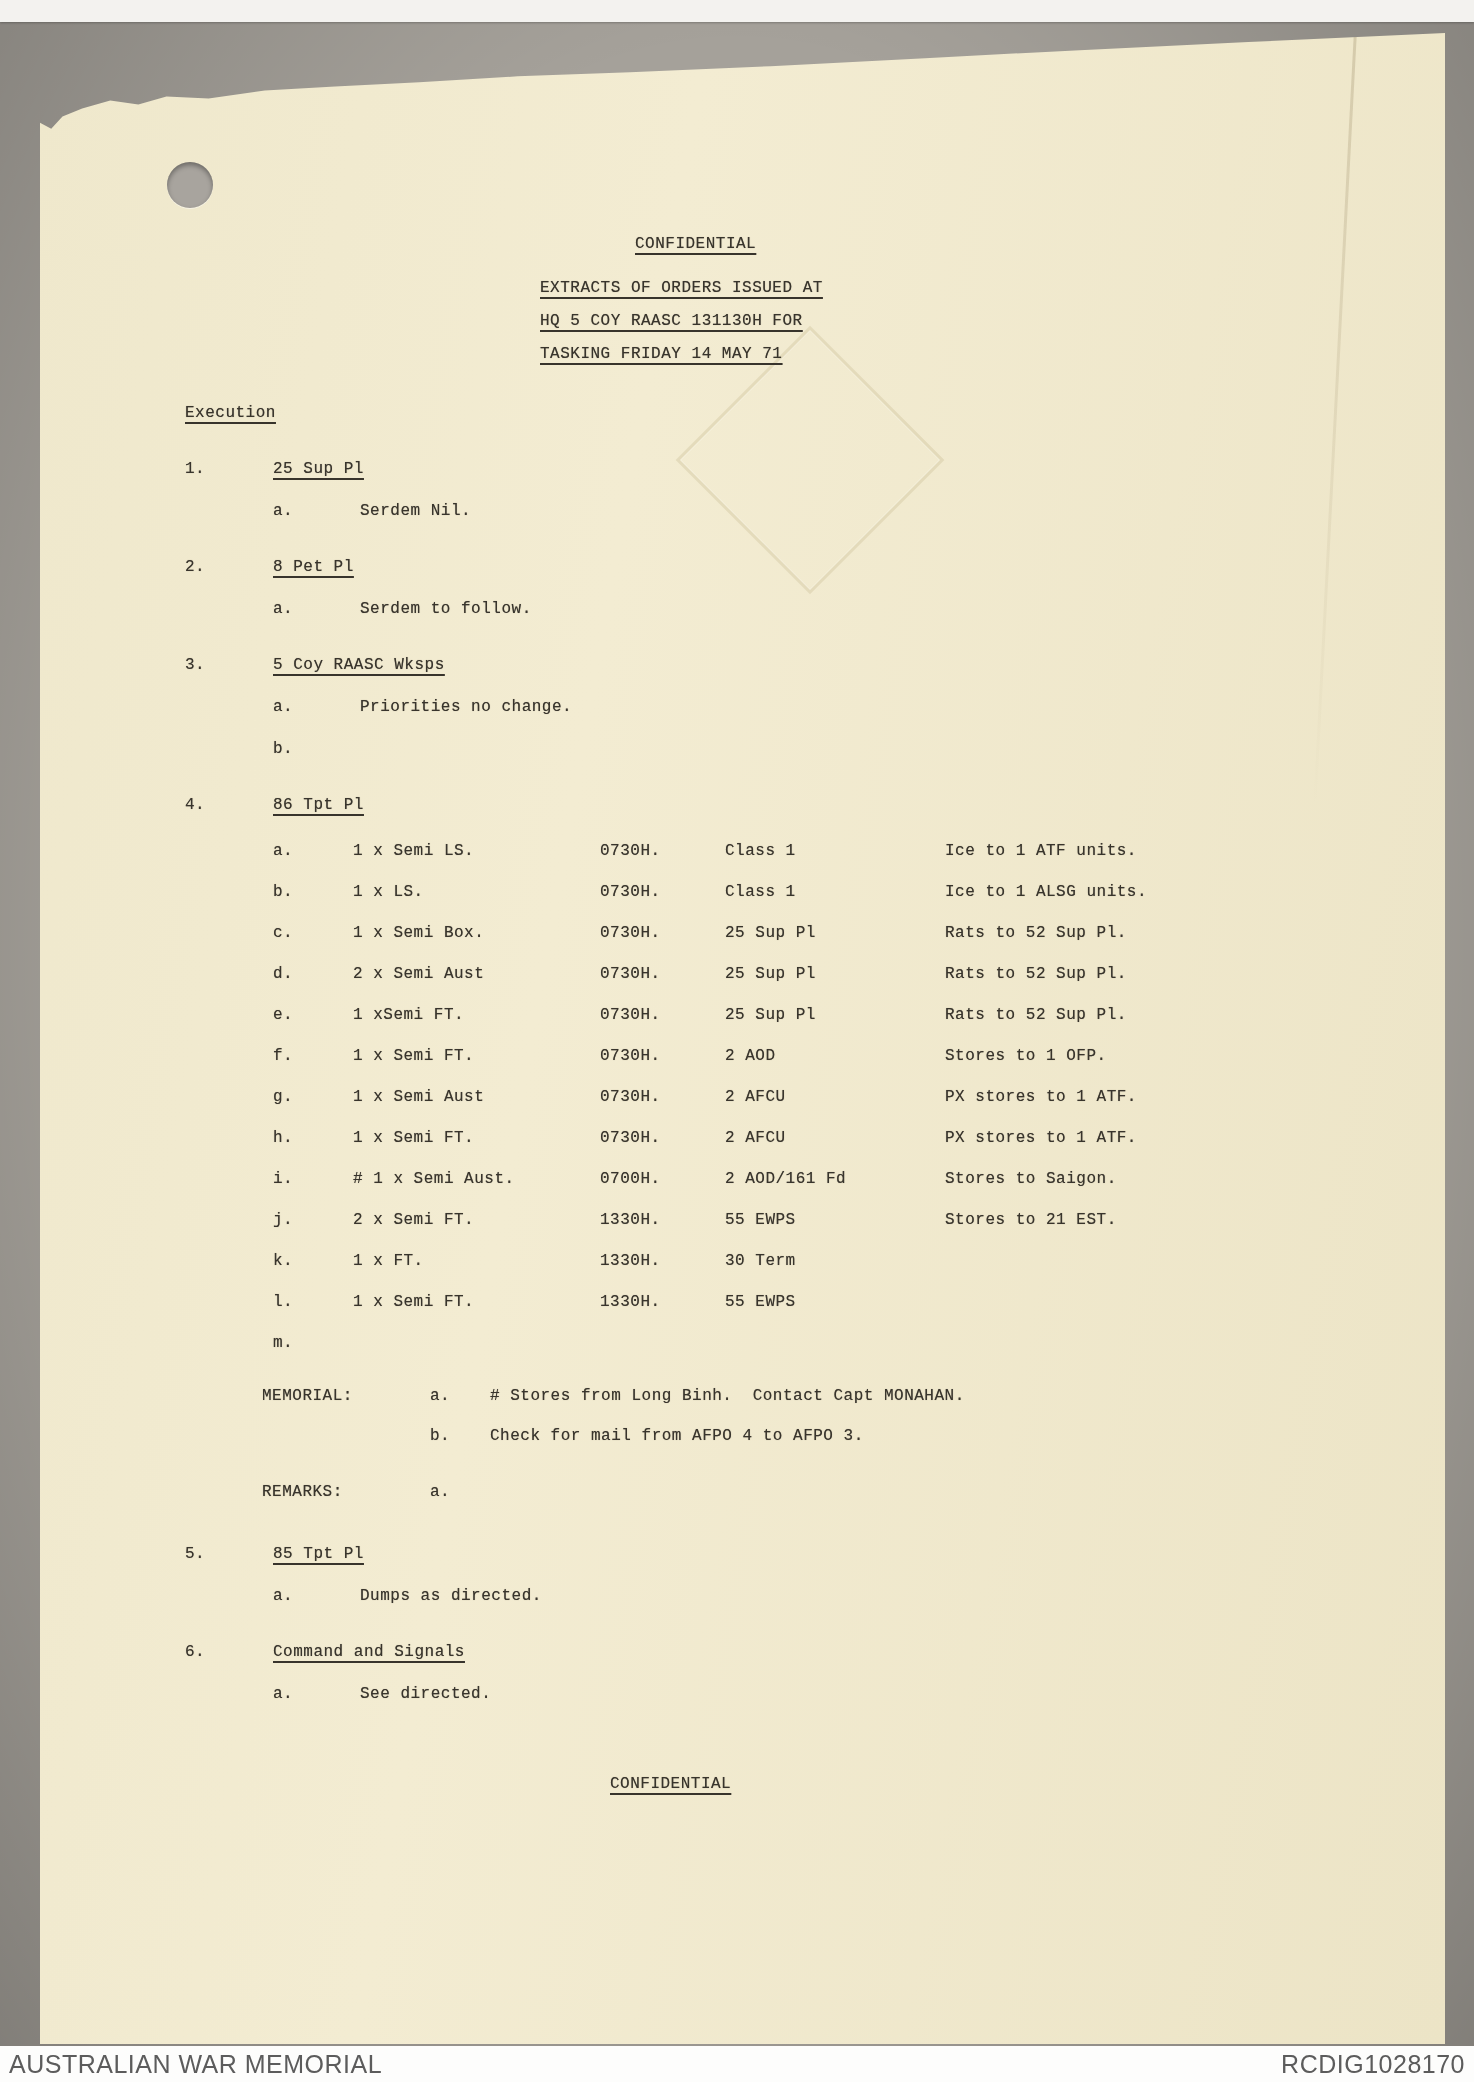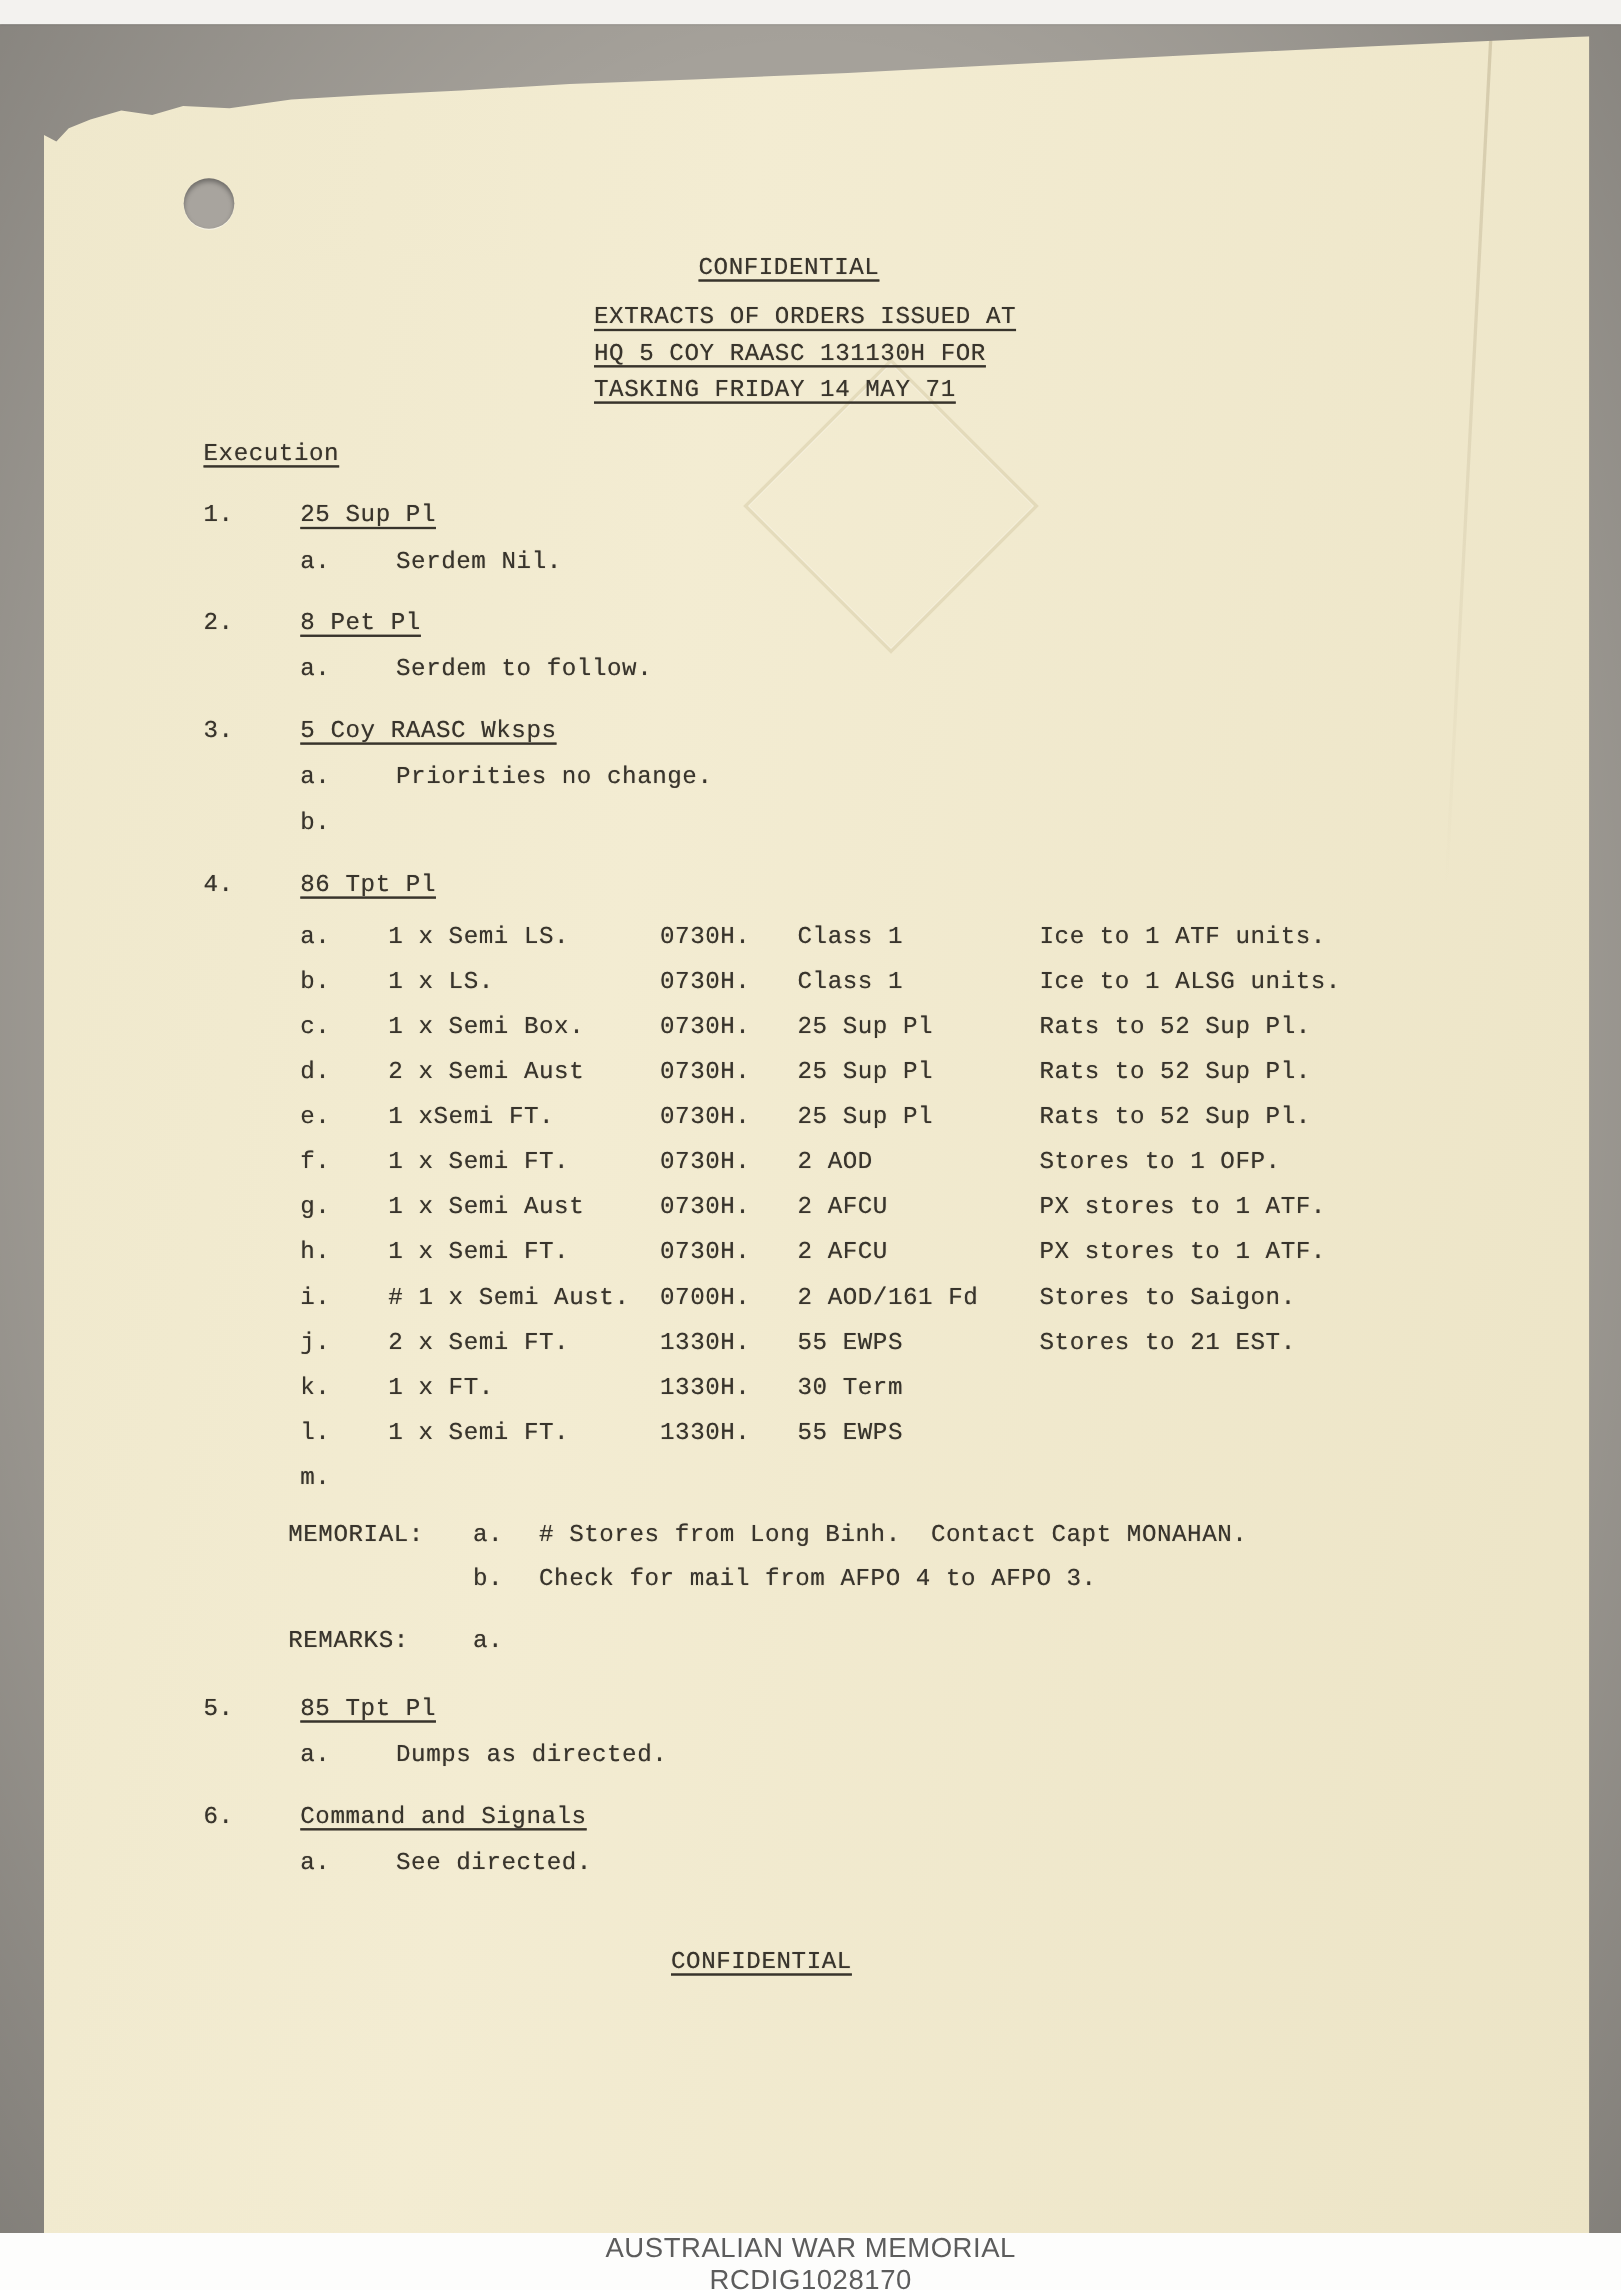--- a/index.html
+++ b/index.html
@@ -49,21 +49,21 @@
   }
   .crease {
     position:absolute; right:88px; top:0; width:3px; height:780px;
     background:linear-gradient(rgba(120,100,60,0.22), rgba(120,100,60,0));
     transform:rotate(3deg); transform-origin:top center;
   }
   .content {
     position:absolute; inset:0;
     padding-left:145px;
     color:#38342c;
-    font-size:22px;
+    font-size:16px;
     letter-spacing:0.5px;
     text-shadow:0 0 0.7px rgba(40,35,28,0.55);
   }
   .u { text-decoration:underline; text-underline-offset:5px; text-decoration-thickness:2px; }
   .clsf-top    { margin:200px 0 0 450px; width:fit-content; line-height:28px; }
   .title-block { margin:14px 0 0 355px; width:fit-content; }
   .title-line  { line-height:33px; white-space:pre; }
   .exec        { margin-top:28px; width:fit-content; line-height:28px; }
   .item        { margin-top:28px; }
   .item-head   { display:flex; line-height:28px; }
@@ -80,26 +80,26 @@
   .t-unit      { width:220px; white-space:pre; }
   .t-detail    { white-space:pre; }
   .bl          { margin-top:12px; margin-left:77px; }
   .bl-row      { display:flex; line-height:40px; }
   .bl-label    { width:168px; white-space:pre; }
   .bl-letter   { width:60px; }
   .bl-text     { white-space:pre; }
   .remarks     { margin-top:16px; margin-left:77px; }
   .clsf-bottom { margin:62px 0 0 425px; width:fit-content; line-height:28px; }
   .footer-bar {
-    position:absolute; left:0; right:0; bottom:0; height:52px;
+    position:absolute; left:0; right:0; bottom:0; height:36px;
     background:#fdfdfc;
     display:flex; justify-content:space-between; align-items:center;
     padding:0 9px;
     font-family:"Liberation Sans","DejaVu Sans",sans-serif;
-    font-size:25px; color:#5c5c5c; letter-spacing:0.5px;flex-direction:column;
+    font-size:25px; color:#5c5c5c; letter-spacing:0.5px;
   }
 </style>
 </head>
 <body>
 
 <div class="scan">
   <div class="top-strip"></div>
 
   <div class="paper">
     <div class="hole"></div>

